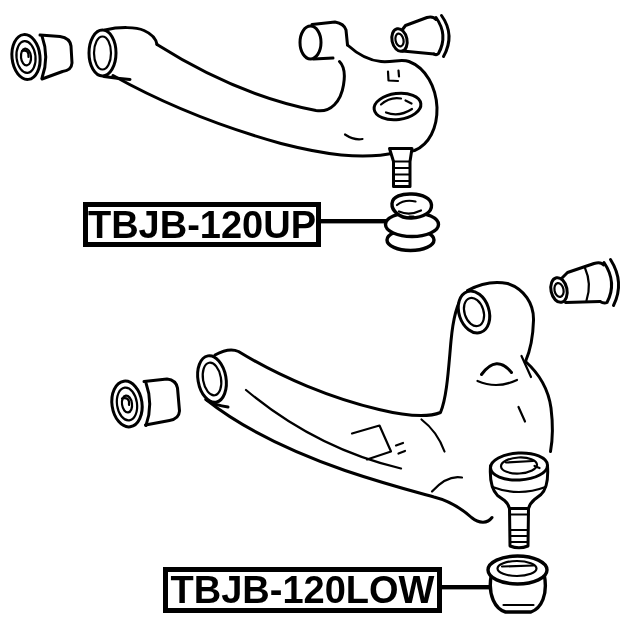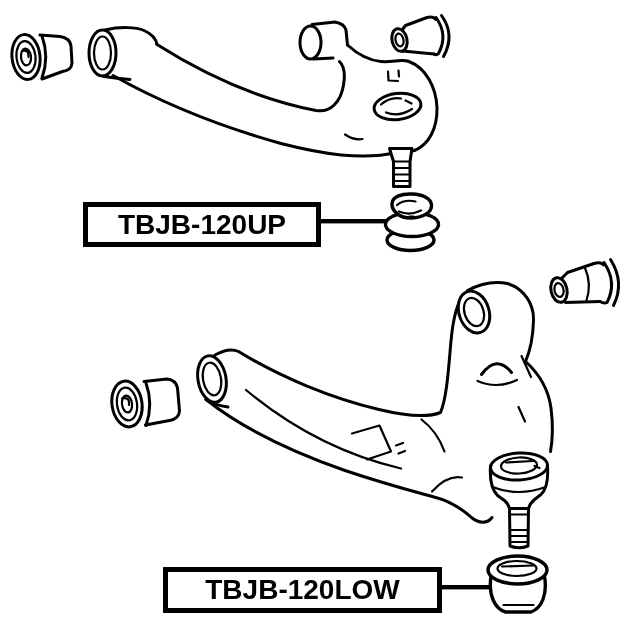--- a/index.html
+++ b/index.html
@@ -9,21 +9,21 @@
   }
   #art{position:absolute;left:0;top:0;}
   .ln{stroke:#000;fill:none;stroke-width:3;stroke-linecap:round;stroke-linejoin:round;}
   .thin{stroke-width:2.2;}
   .thick{stroke-width:3.4;}
   .wfill{fill:#fff;}
   .solid{fill:#000;stroke:none;}
   .label-box{
     position:absolute;box-sizing:border-box;border:5px solid #000;background:#fff;
     display:flex;align-items:center;justify-content:center;
-    font-weight:bold;font-size:28px;line-height:1;color:#000;
+    font-weight:bold;font-size:38px;line-height:1;color:#000;
     letter-spacing:0px;white-space:nowrap;
   }
   .label-box span{display:block;}
 </style>
 </head>
 <body>
 
 <svg id="art" width="640" height="640" viewBox="0 0 640 640">
 
   <g>

